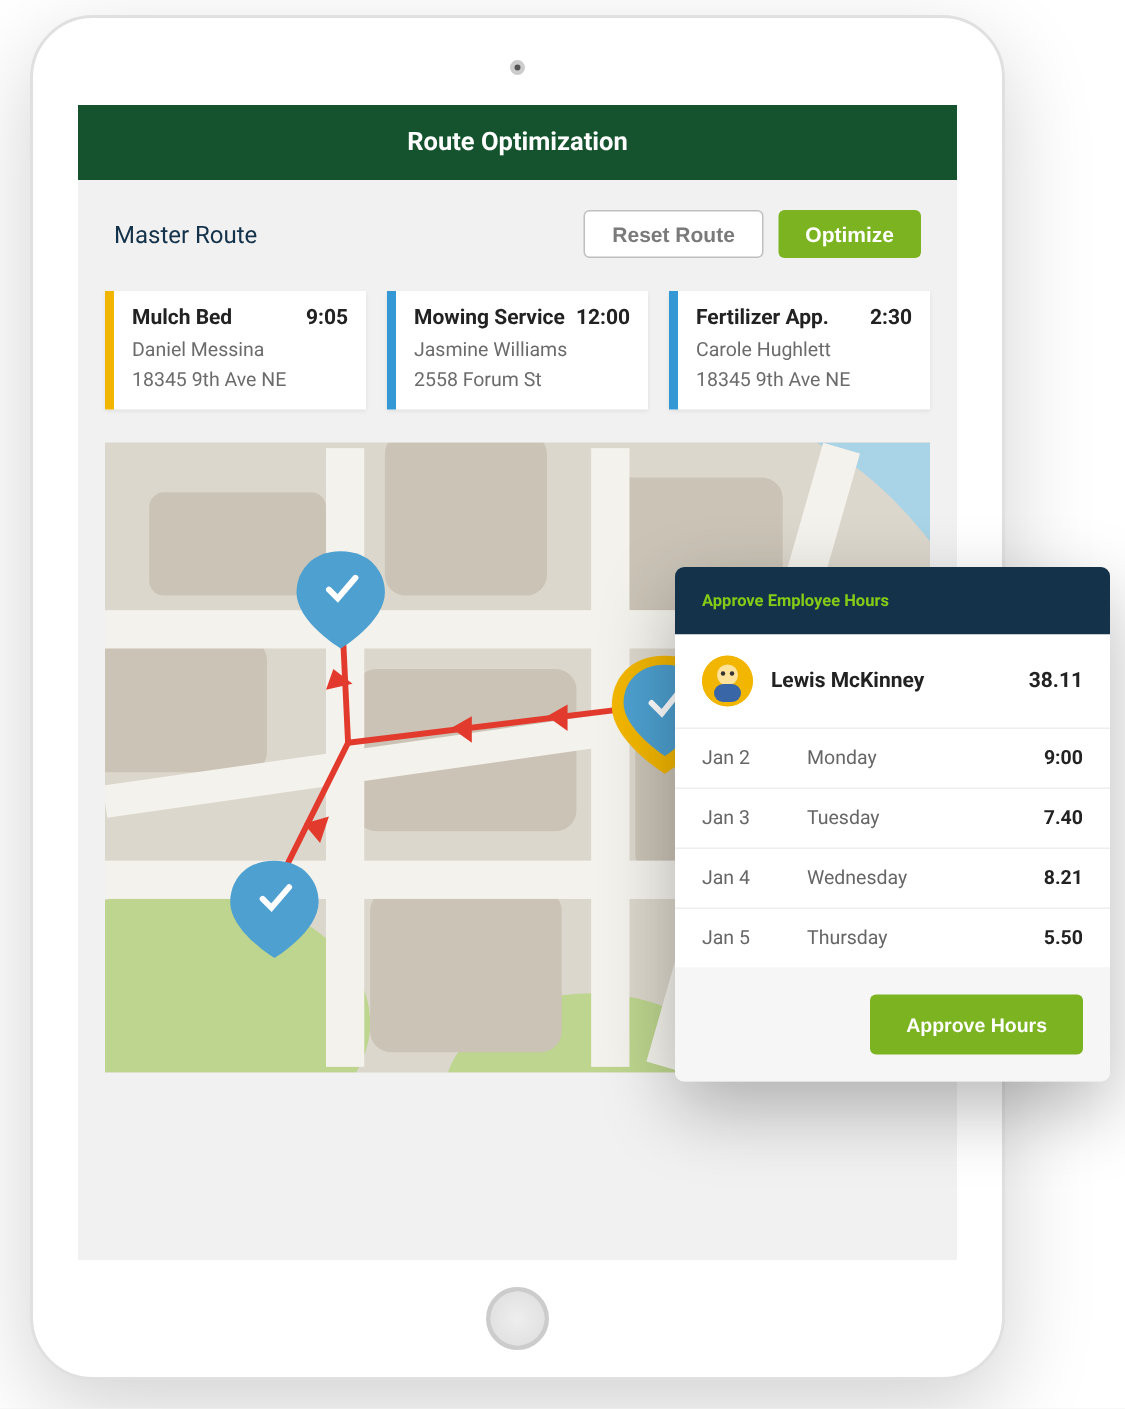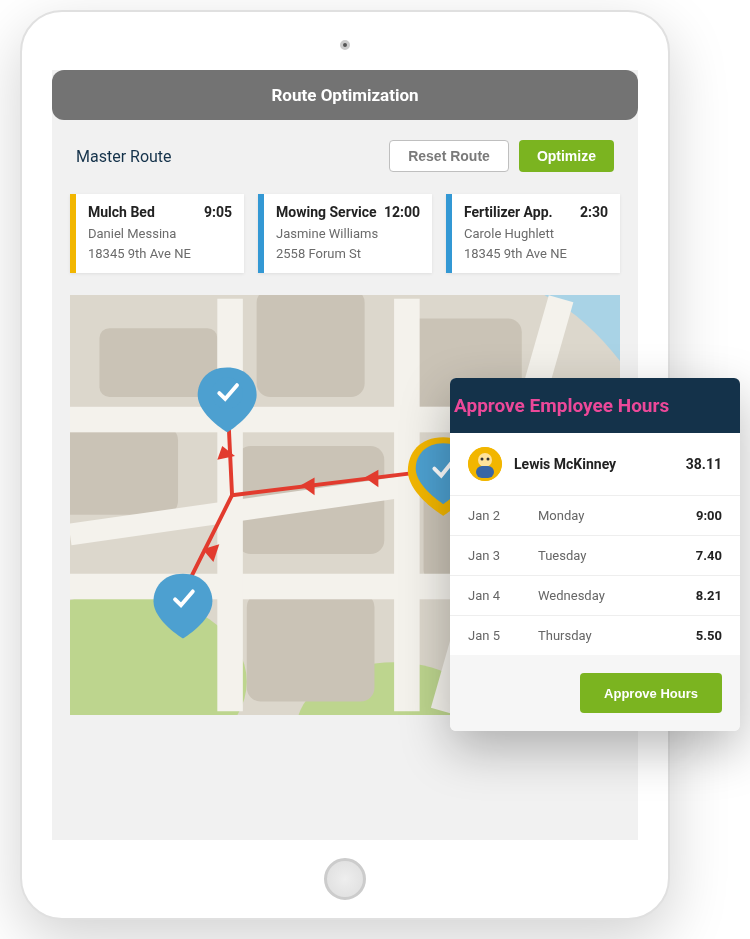--- a/index.html
+++ b/index.html
@@ -51,29 +51,28 @@
     top: 58px;
     left: 30px;
     right: 30px;
     bottom: 78px;
     background: #f1f1f1;
     overflow: hidden;
   }
 
   
   .app-header {
-    background: #737373;
+    background: #14532d;
     color: #fff;
     height: 50px;
     display: flex;
     align-items: center;
     justify-content: center;
     font-weight: 700;
     font-size: 17px;
-    border-radius: 12px;
   }
 
   
   .toolbar {
     display: flex;
     align-items: center;
     padding: 20px 24px 0 24px;
   }
   .section-title {
     font-size: 16px;
@@ -146,24 +145,24 @@
     right: 10px;
     top: 378px;
     width: 290px;
     background: #f6f6f6;
     border-radius: 6px;
     box-shadow: 0 18px 50px rgba(0,0,0,0.28);
     overflow: hidden;
   }
   .float-header {
     background: #14324a;
-    color: #ec4899;
-    padding: 16px 4px;
+    color: #84cc16;
+    padding: 16px 18px;
     font-weight: 700;
-    font-size: 19px;
+    font-size: 11px;
   }
   .emp-row {
     display: flex;
     align-items: center;
     padding: 14px 18px;
     background:#fff;
     margin: 0;
     border-bottom: 1px solid #eee;
   }
   .avatar {

